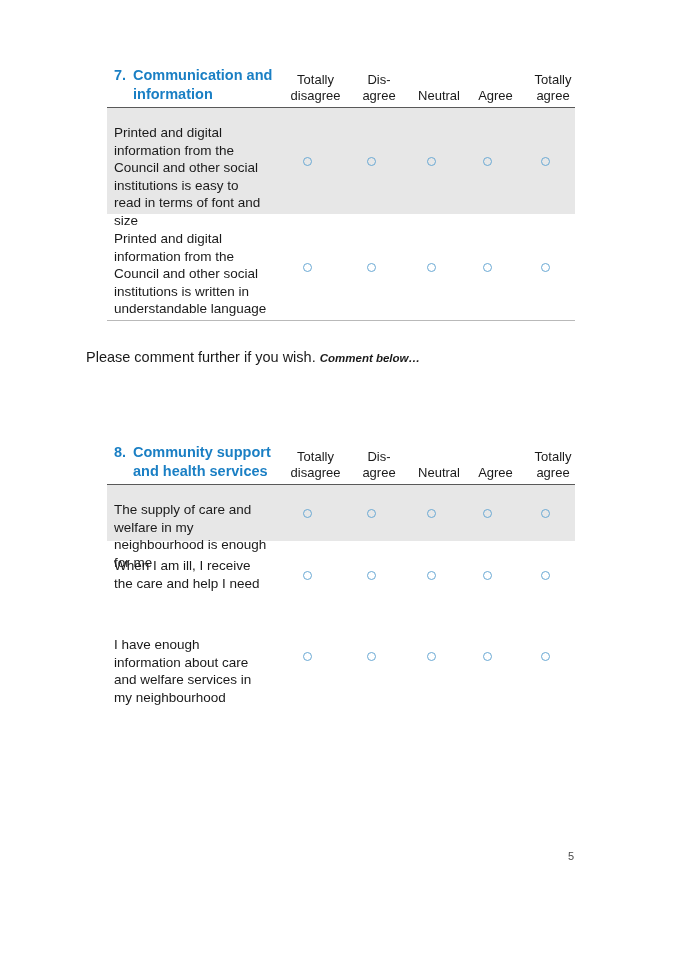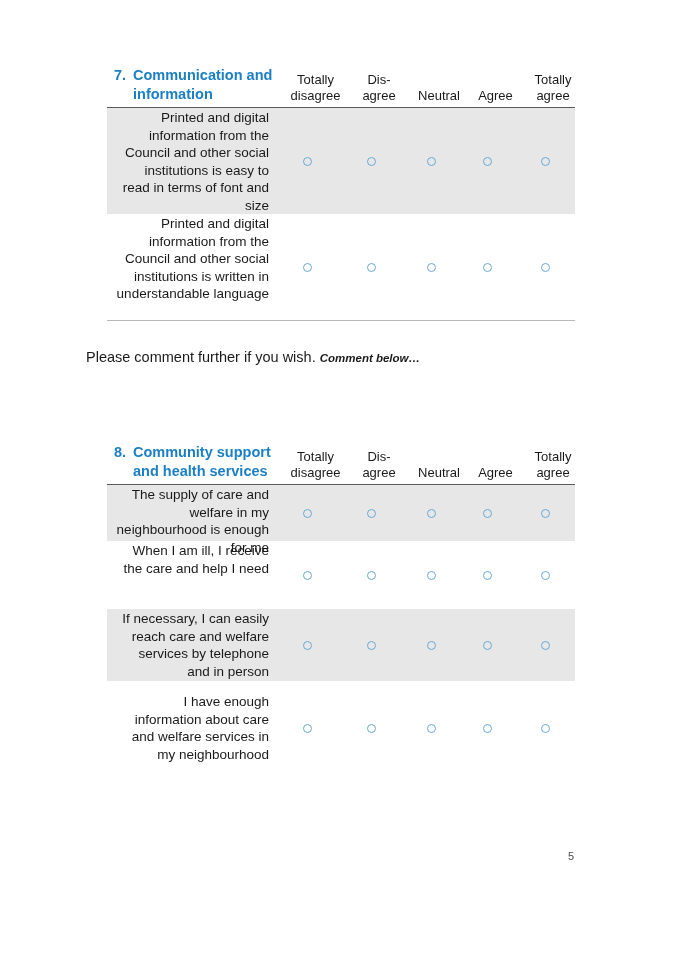--- a/index.html
+++ b/index.html
@@ -83,25 +83,24 @@
     display: flex;
     align-items: stretch;
     background: #ffffff;
   }
   .matrix-row.shaded {
     background: #e7e7e7;
   }
 
   .row-text {
     box-sizing: border-box;
-    padding: 1px 6px 7px 7px;
+    padding: 16px 6px 7px 7px;
     font-size: 13.5px;
     line-height: 17.5px;
     color: #1a1a1a;
-    text-align: right;
   }
 
   .row-opt {
     display: flex;
     align-items: center;
     justify-content: center;
   }
 
   .radio {
     width: 9px;
@@ -285,38 +284,20 @@
         <span class="radio"></span>
       </div>
       <div class="row-opt c4">
         <span class="radio"></span>
       </div>
       <div class="row-opt c5">
         <span class="radio"></span>
       </div>
     </div>
 
-    <div class="matrix-row shaded" style="height:72px;">
-      <div class="row-text c0">If necessary, I can easily reach care and welfare services by telephone and in person</div>
-      <div class="row-opt c1">
-        <span class="radio"></span>
-      </div>
-      <div class="row-opt c2">
-        <span class="radio"></span>
-      </div>
-      <div class="row-opt c3">
-        <span class="radio"></span>
-      </div>
-      <div class="row-opt c4">
-        <span class="radio"></span>
-      </div>
-      <div class="row-opt c5">
-        <span class="radio"></span>
-      </div>
-    </div>
 
     <div class="matrix-row" style="height:72px;margin-top:11px;">
       <div class="row-text c0">I have enough information about care and welfare services in my neighbourhood</div>
       <div class="row-opt c1">
         <span class="radio"></span>
       </div>
       <div class="row-opt c2">
         <span class="radio"></span>
       </div>
       <div class="row-opt c3">

